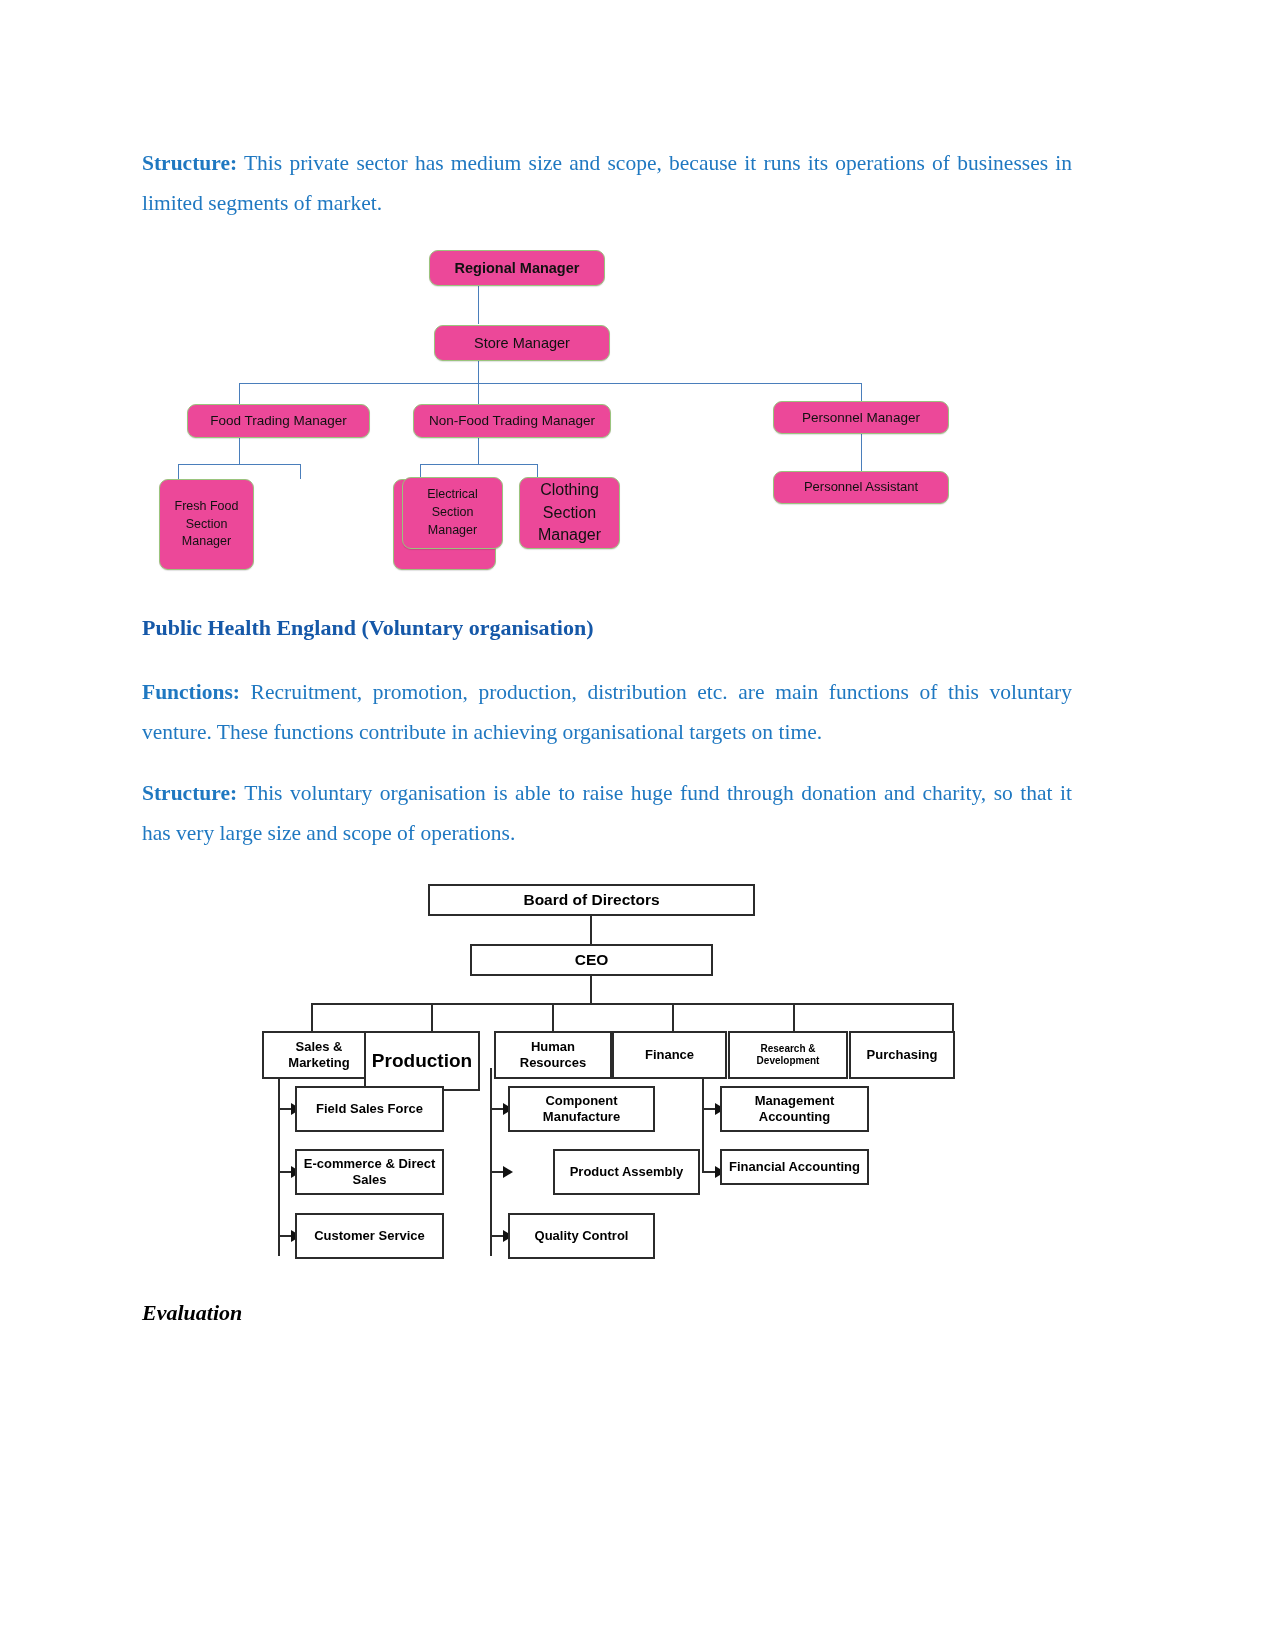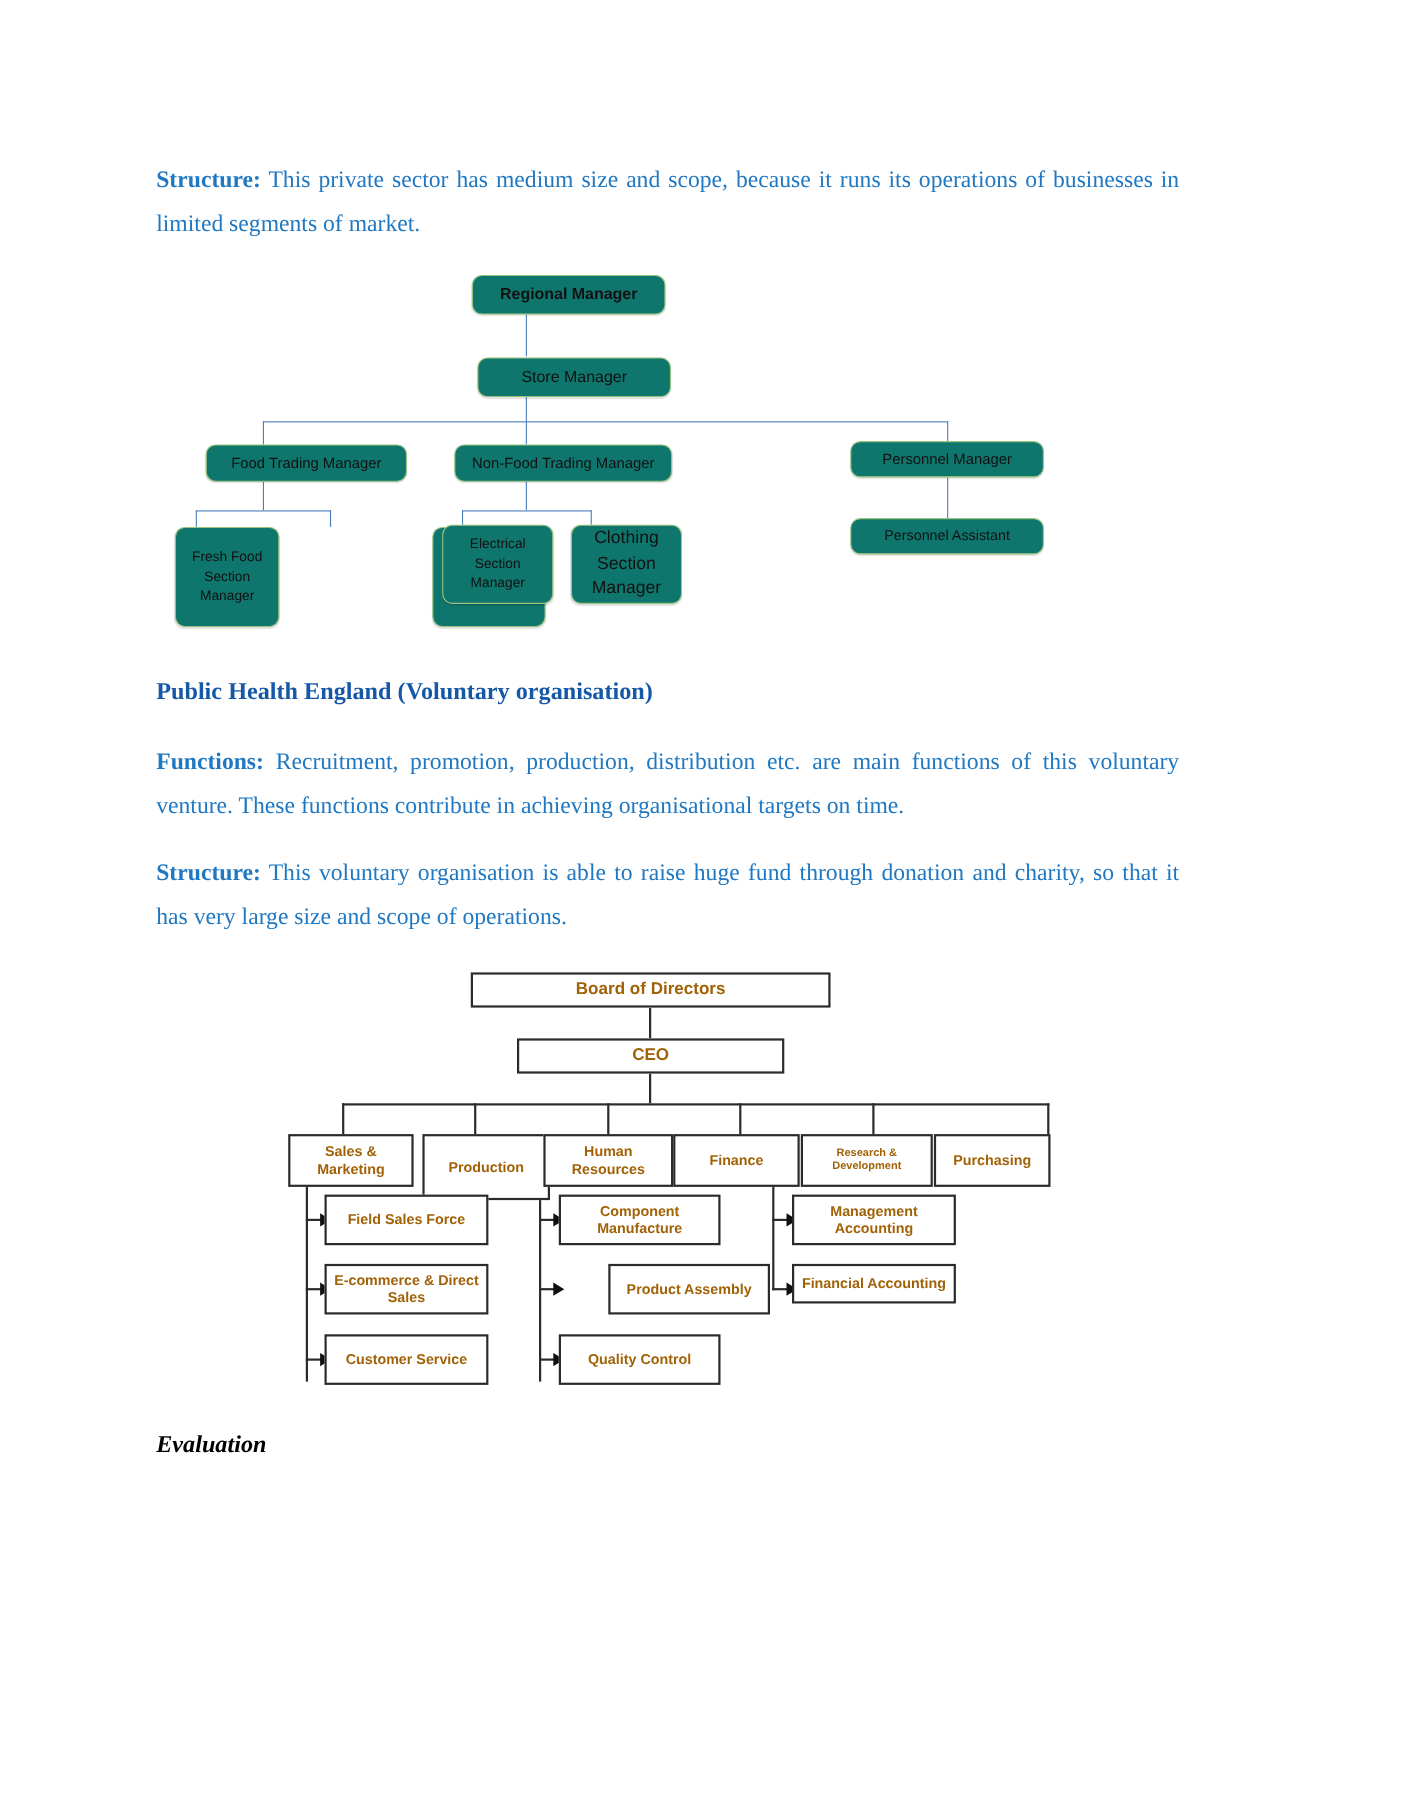--- a/index.html
+++ b/index.html
@@ -59,21 +59,21 @@
 
   
   #chart1 {
     position: relative;
     width: 930px;
     height: 340px;
   }
   .gbox {
     position: absolute;
     box-sizing: border-box;
-    background: #0f766e;
+    background: #ec4899;
     border: 1px solid #9ac47d;
     border-radius: 9px;
     color: #111111;
     font-family: "Liberation Sans", sans-serif;
     display: flex;
     align-items: center;
     justify-content: center;
     text-align: center;
     line-height: 1.42;
     z-index: 3;
@@ -89,21 +89,21 @@
   #chart2 {
     position: relative;
     width: 930px;
     height: 420px;
   }
   .wbox {
     position: absolute;
     box-sizing: border-box;
     background: #ffffff;
     border: 2px solid #2b2b2b;
-    color: #a16207;
+    color: #000000;
     font-family: "Liberation Sans", sans-serif;
     font-weight: bold;
     display: flex;
     align-items: center;
     justify-content: center;
     text-align: center;
     line-height: 1.22;
     z-index: 3;
   }
   .wline {
@@ -240,21 +240,21 @@
       <div class="wbox" style="left:286px; top:4px; width:327px; height:32px; font-size:15.5px;">
         <span>Board of Directors</span>
       </div>
       <div class="wbox" style="left:328px; top:64px; width:243px; height:32px; font-size:15.5px;">
         <span>CEO</span>
       </div>
 
       <div class="wbox" style="left:120px; top:151px; width:114px; height:48px; font-size:13px; padding:0 4px;">
         <span>Sales &amp; Marketing</span>
       </div>
-      <div class="wbox" style="left:242px; top:151px; width:116px; height:60px; font-size:13px; padding:0 4px;">
+      <div class="wbox" style="left:222px; top:151px; width:116px; height:60px; font-size:19px; padding:0 4px;">
         <span>Production</span>
       </div>
       <div class="wbox" style="left:352px; top:151px; width:118px; height:48px; font-size:13px; padding:0 4px;">
         <span>Human Resources</span>
       </div>
       <div class="wbox" style="left:470px; top:151px; width:115px; height:48px; font-size:13px; padding:0 4px;">
         <span>Finance</span>
       </div>
       <div class="wbox" style="left:586px; top:151px; width:120px; height:48px; font-size:10px; padding:0 4px;">
         <span>Research &amp; Development</span>

